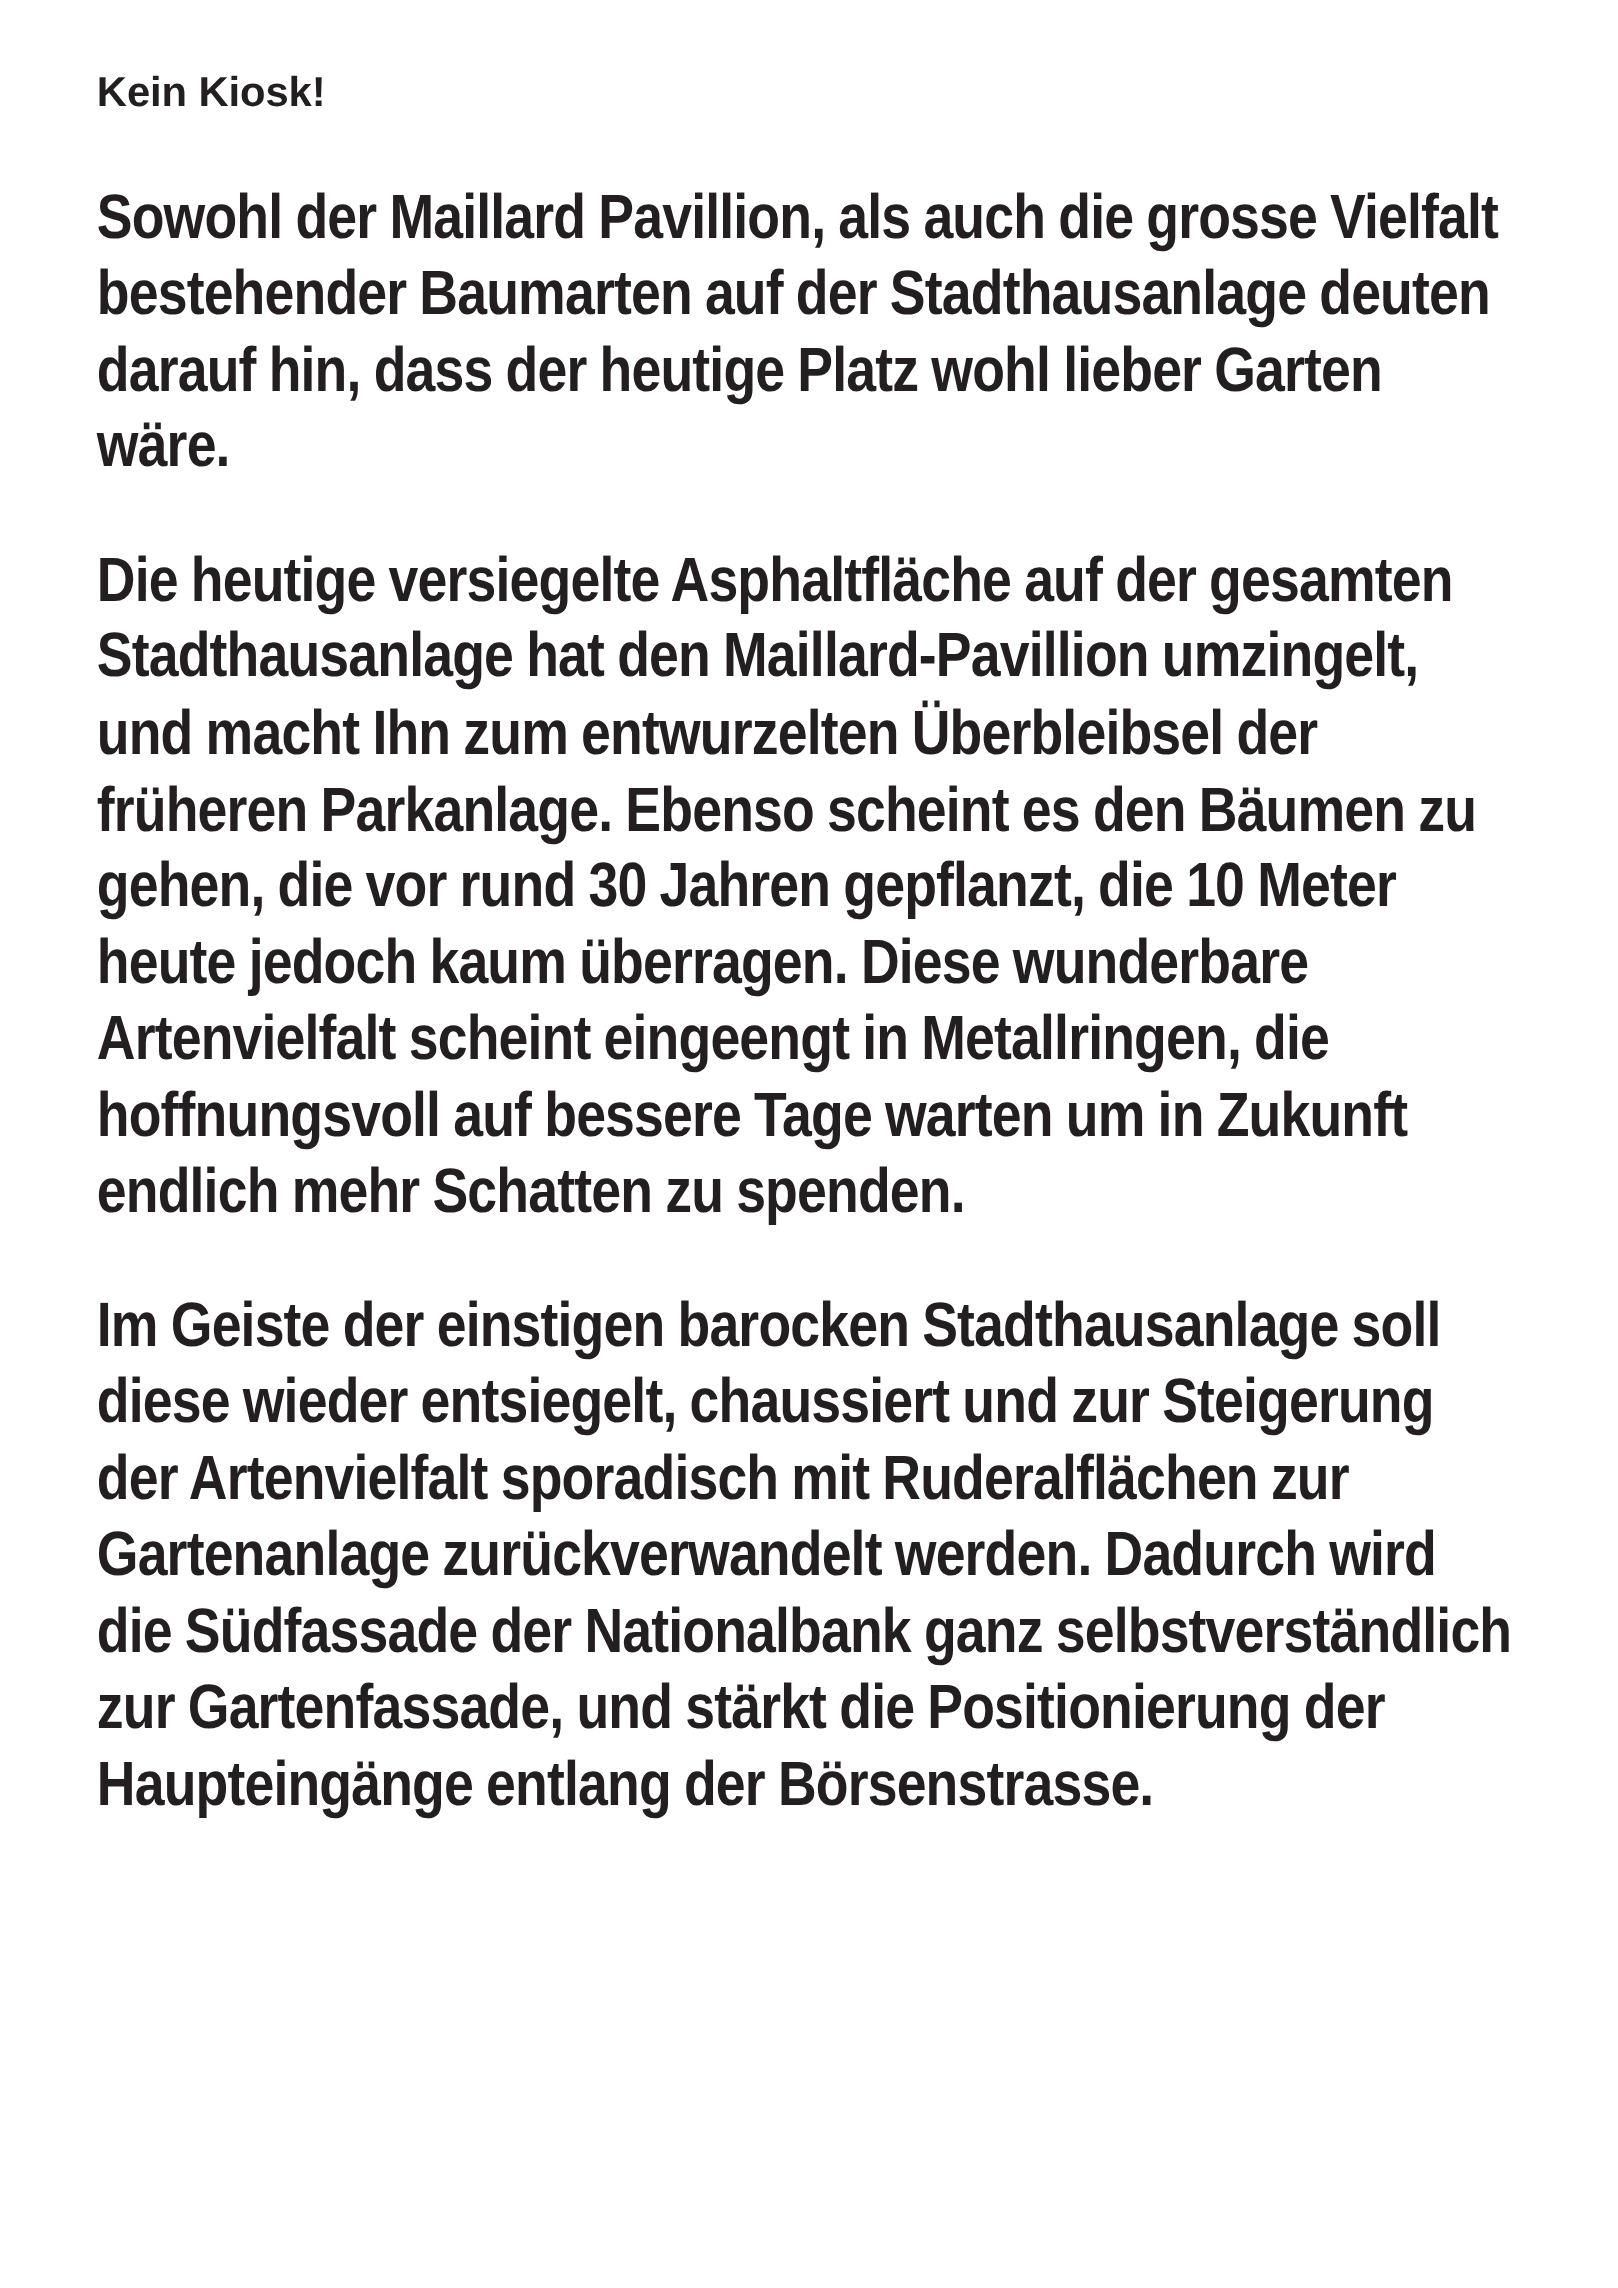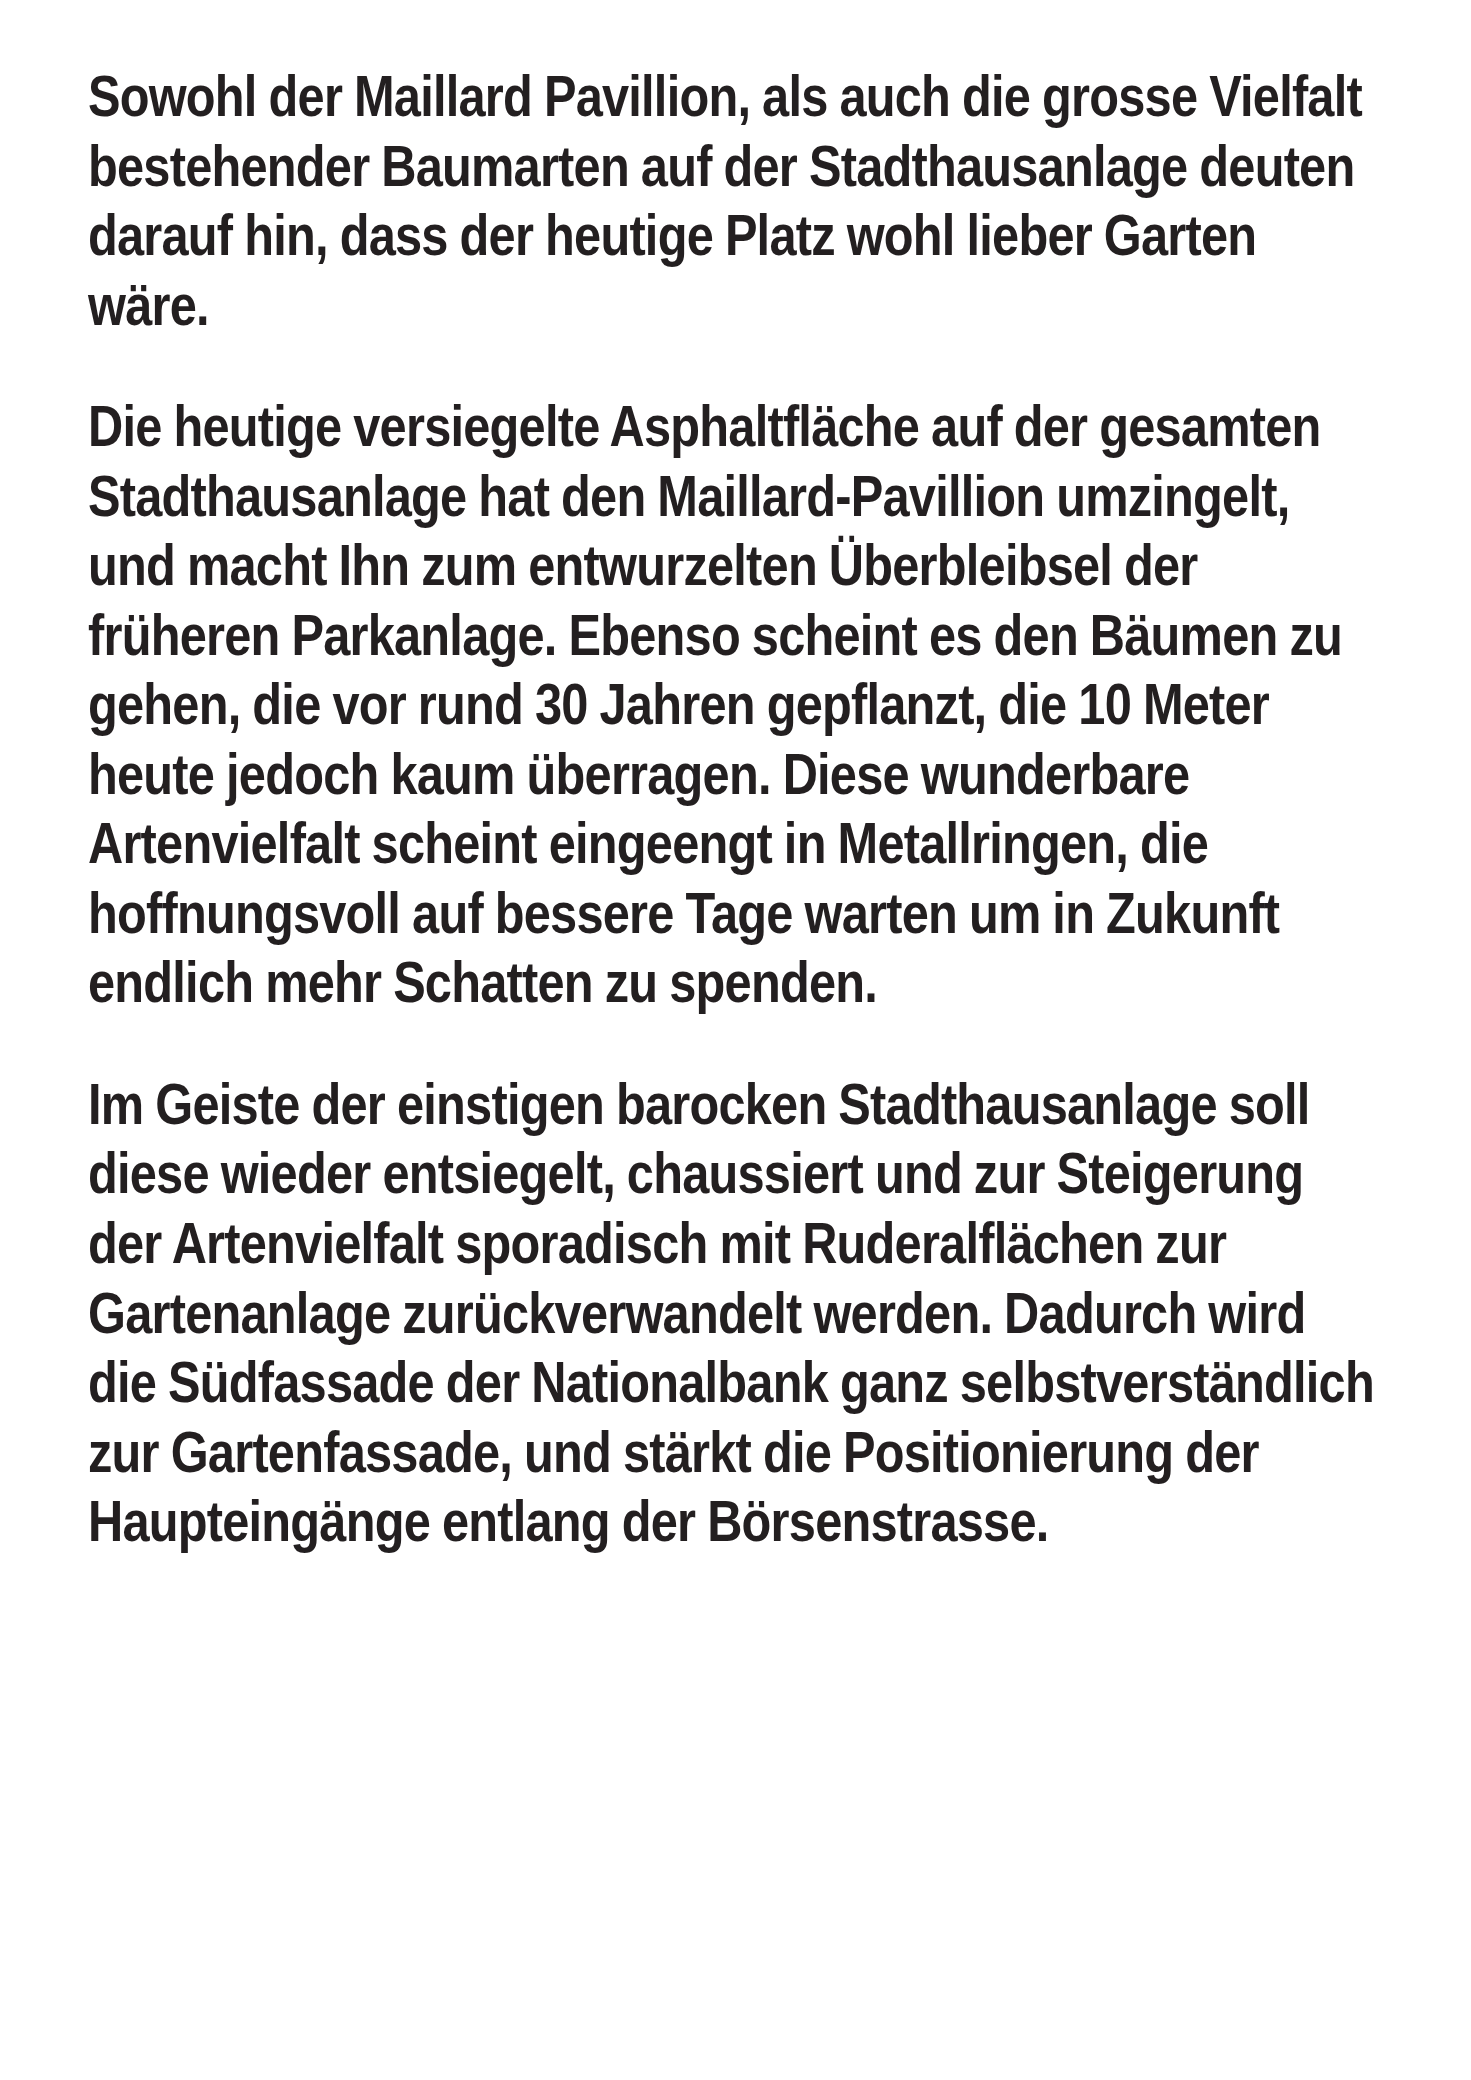--- a/index.html
+++ b/index.html
@@ -55,20 +55,21 @@
 
   .doc-paragraph:last-child {
     margin-bottom: 0;
   }
 </style>
 </head>
 <body>
 
 <div class="page">
 
+  <h1 class="doc-heading">Kein Kiosk!</h1>
 
   <p class="doc-paragraph">Sowohl der Maillard Pavillion, als auch die grosse Vielfalt bestehender Baumarten auf der Stadthausanlage deuten darauf hin, dass der heutige Platz wohl lieber Garten wäre.</p>
 
   <p class="doc-paragraph">Die heutige versiegelte Asphaltfläche auf der gesamten Stadthausanlage hat den Maillard-Pavillion umzingelt, und macht Ihn zum entwurzelten Überbleibsel der früheren Parkanlage. Ebenso scheint es den Bäumen zu gehen, die vor rund 30 Jahren gepflanzt, die 10 Meter heute jedoch kaum überragen. Diese wunderbare Artenvielfalt scheint eingeengt in Metallringen, die hoffnungsvoll auf bessere Tage warten um in Zukunft endlich mehr Schatten zu spenden.</p>
 
   <p class="doc-paragraph">Im Geiste der einstigen barocken Stadthausanlage soll diese wieder entsiegelt, chaussiert und zur Steigerung der Artenvielfalt sporadisch mit Ruderalflächen zur Gartenanlage zurückverwandelt werden. Dadurch wird die Südfassade der Nationalbank ganz selbstverständlich zur Gartenfassade, und stärkt die Positionierung der Haupteingänge entlang der Börsenstrasse.</p>
 
 </div>
 
 </body></html>

